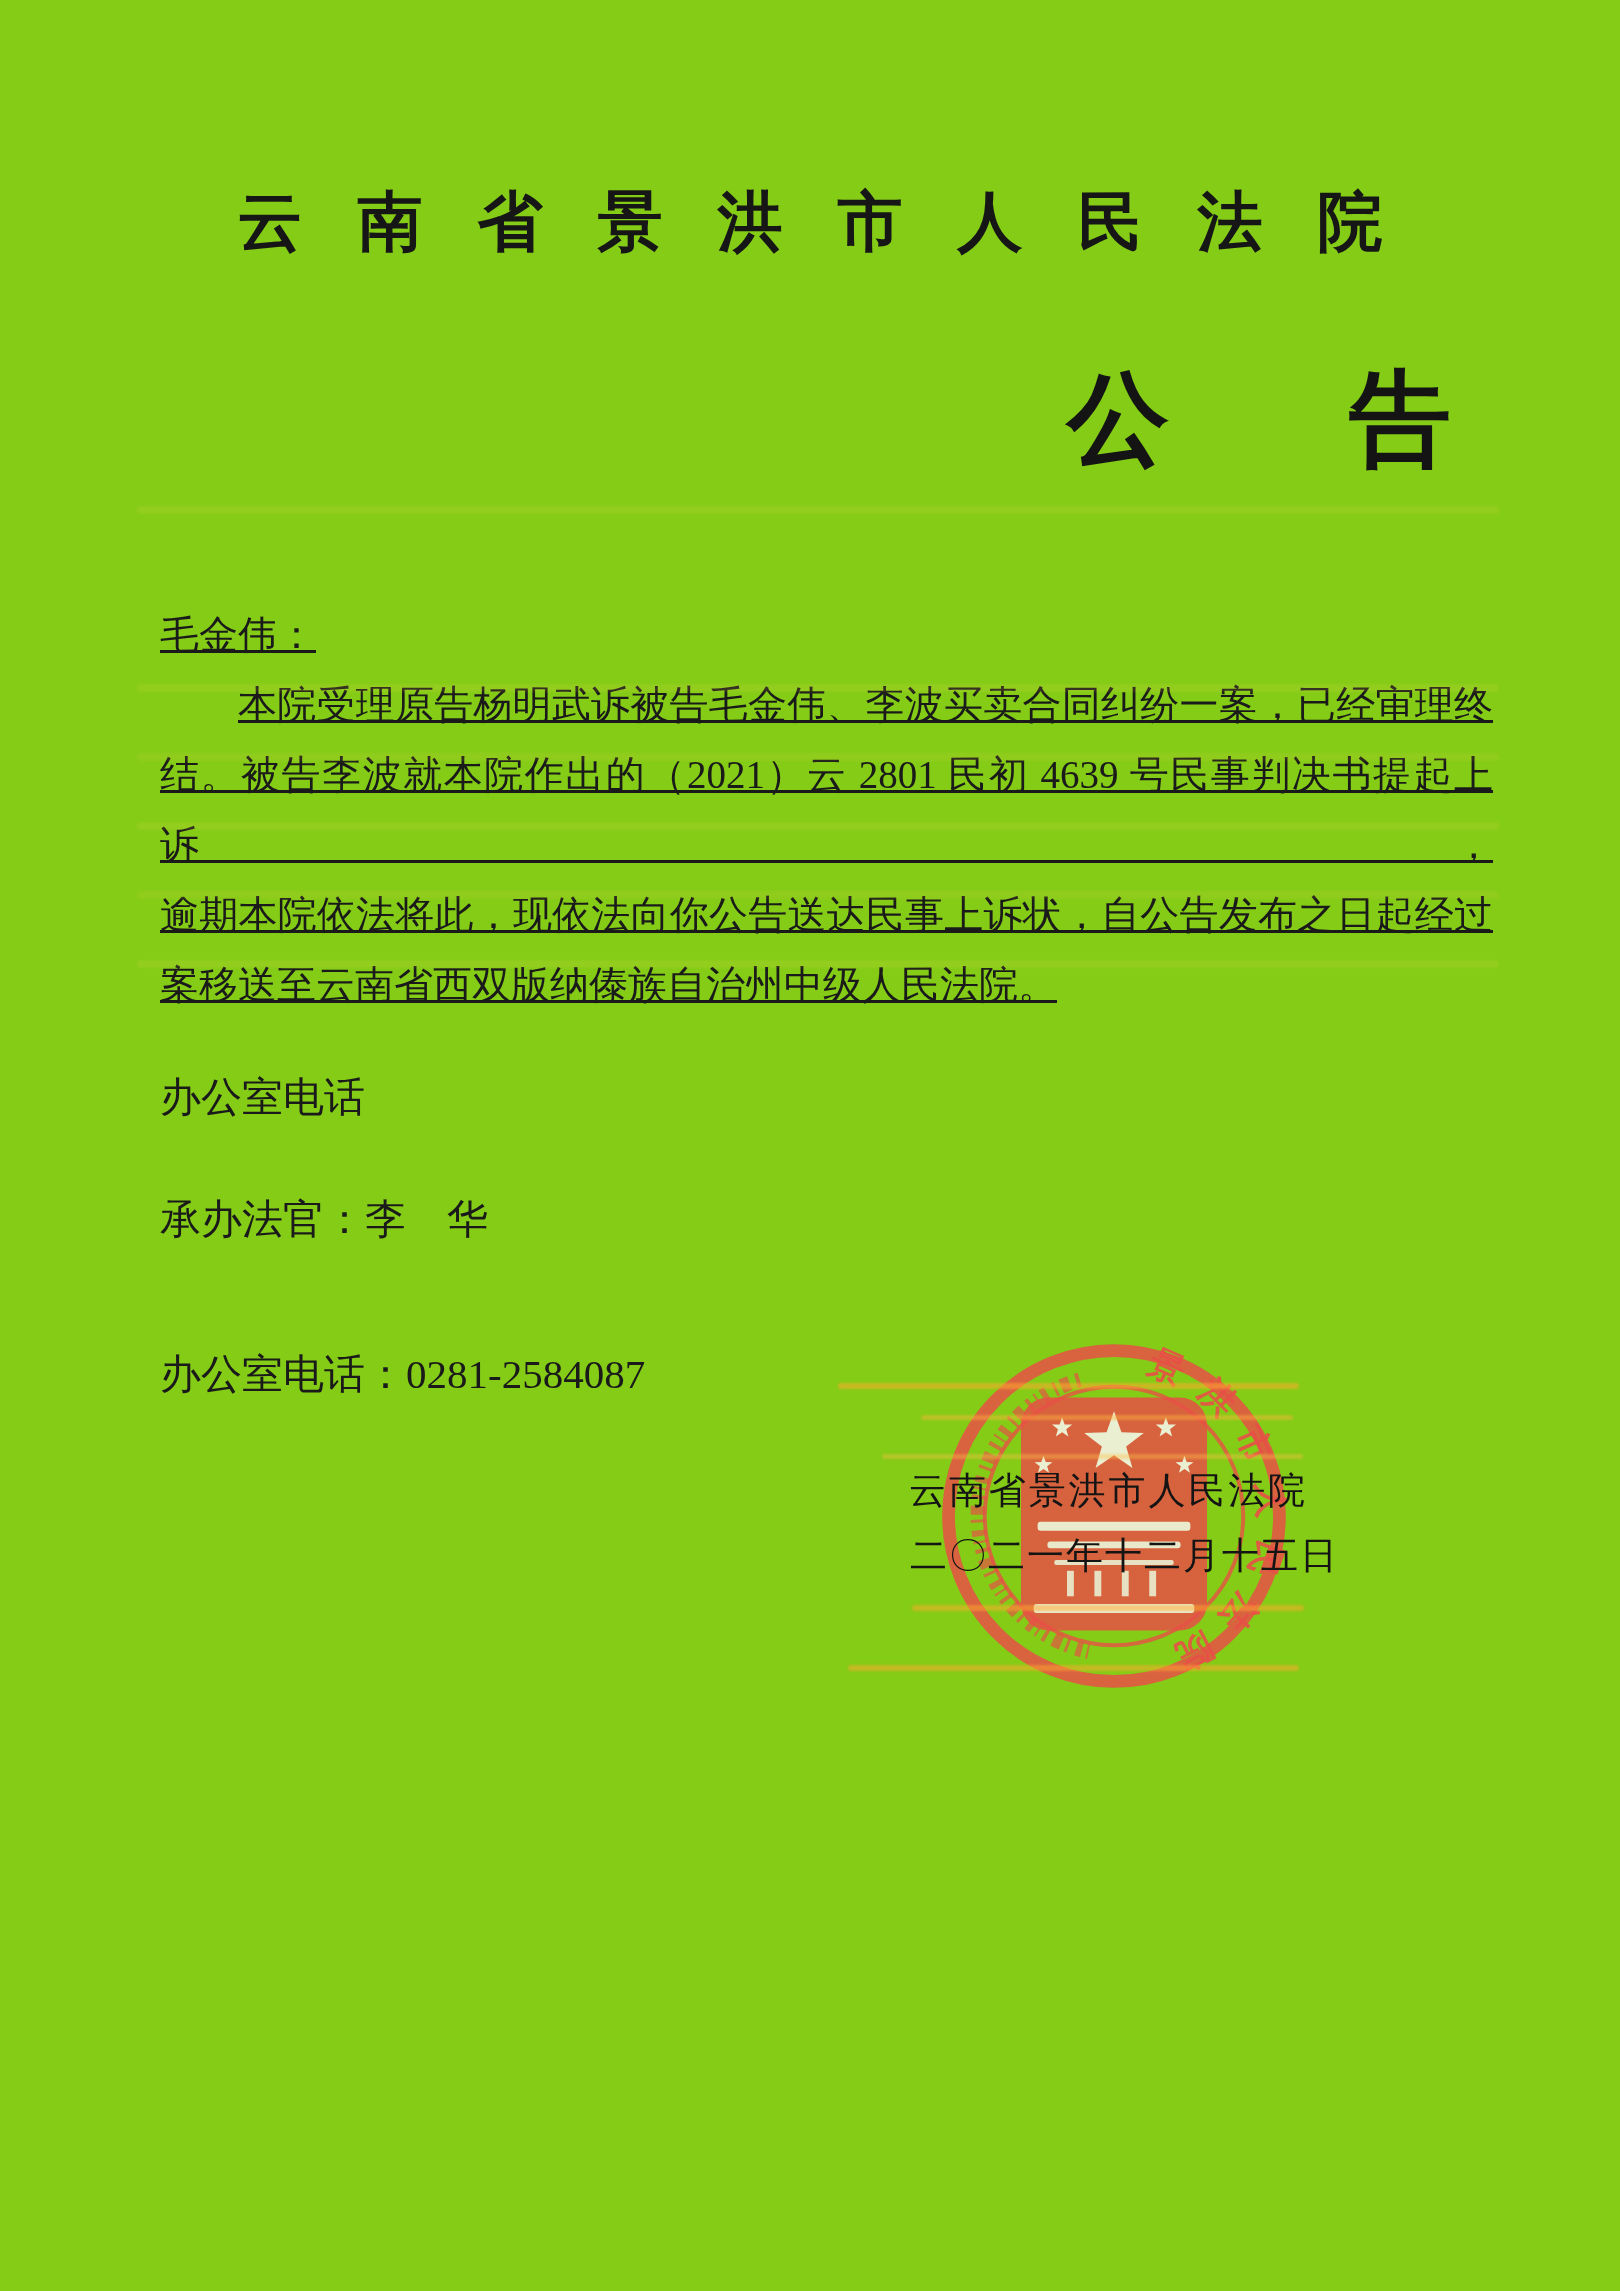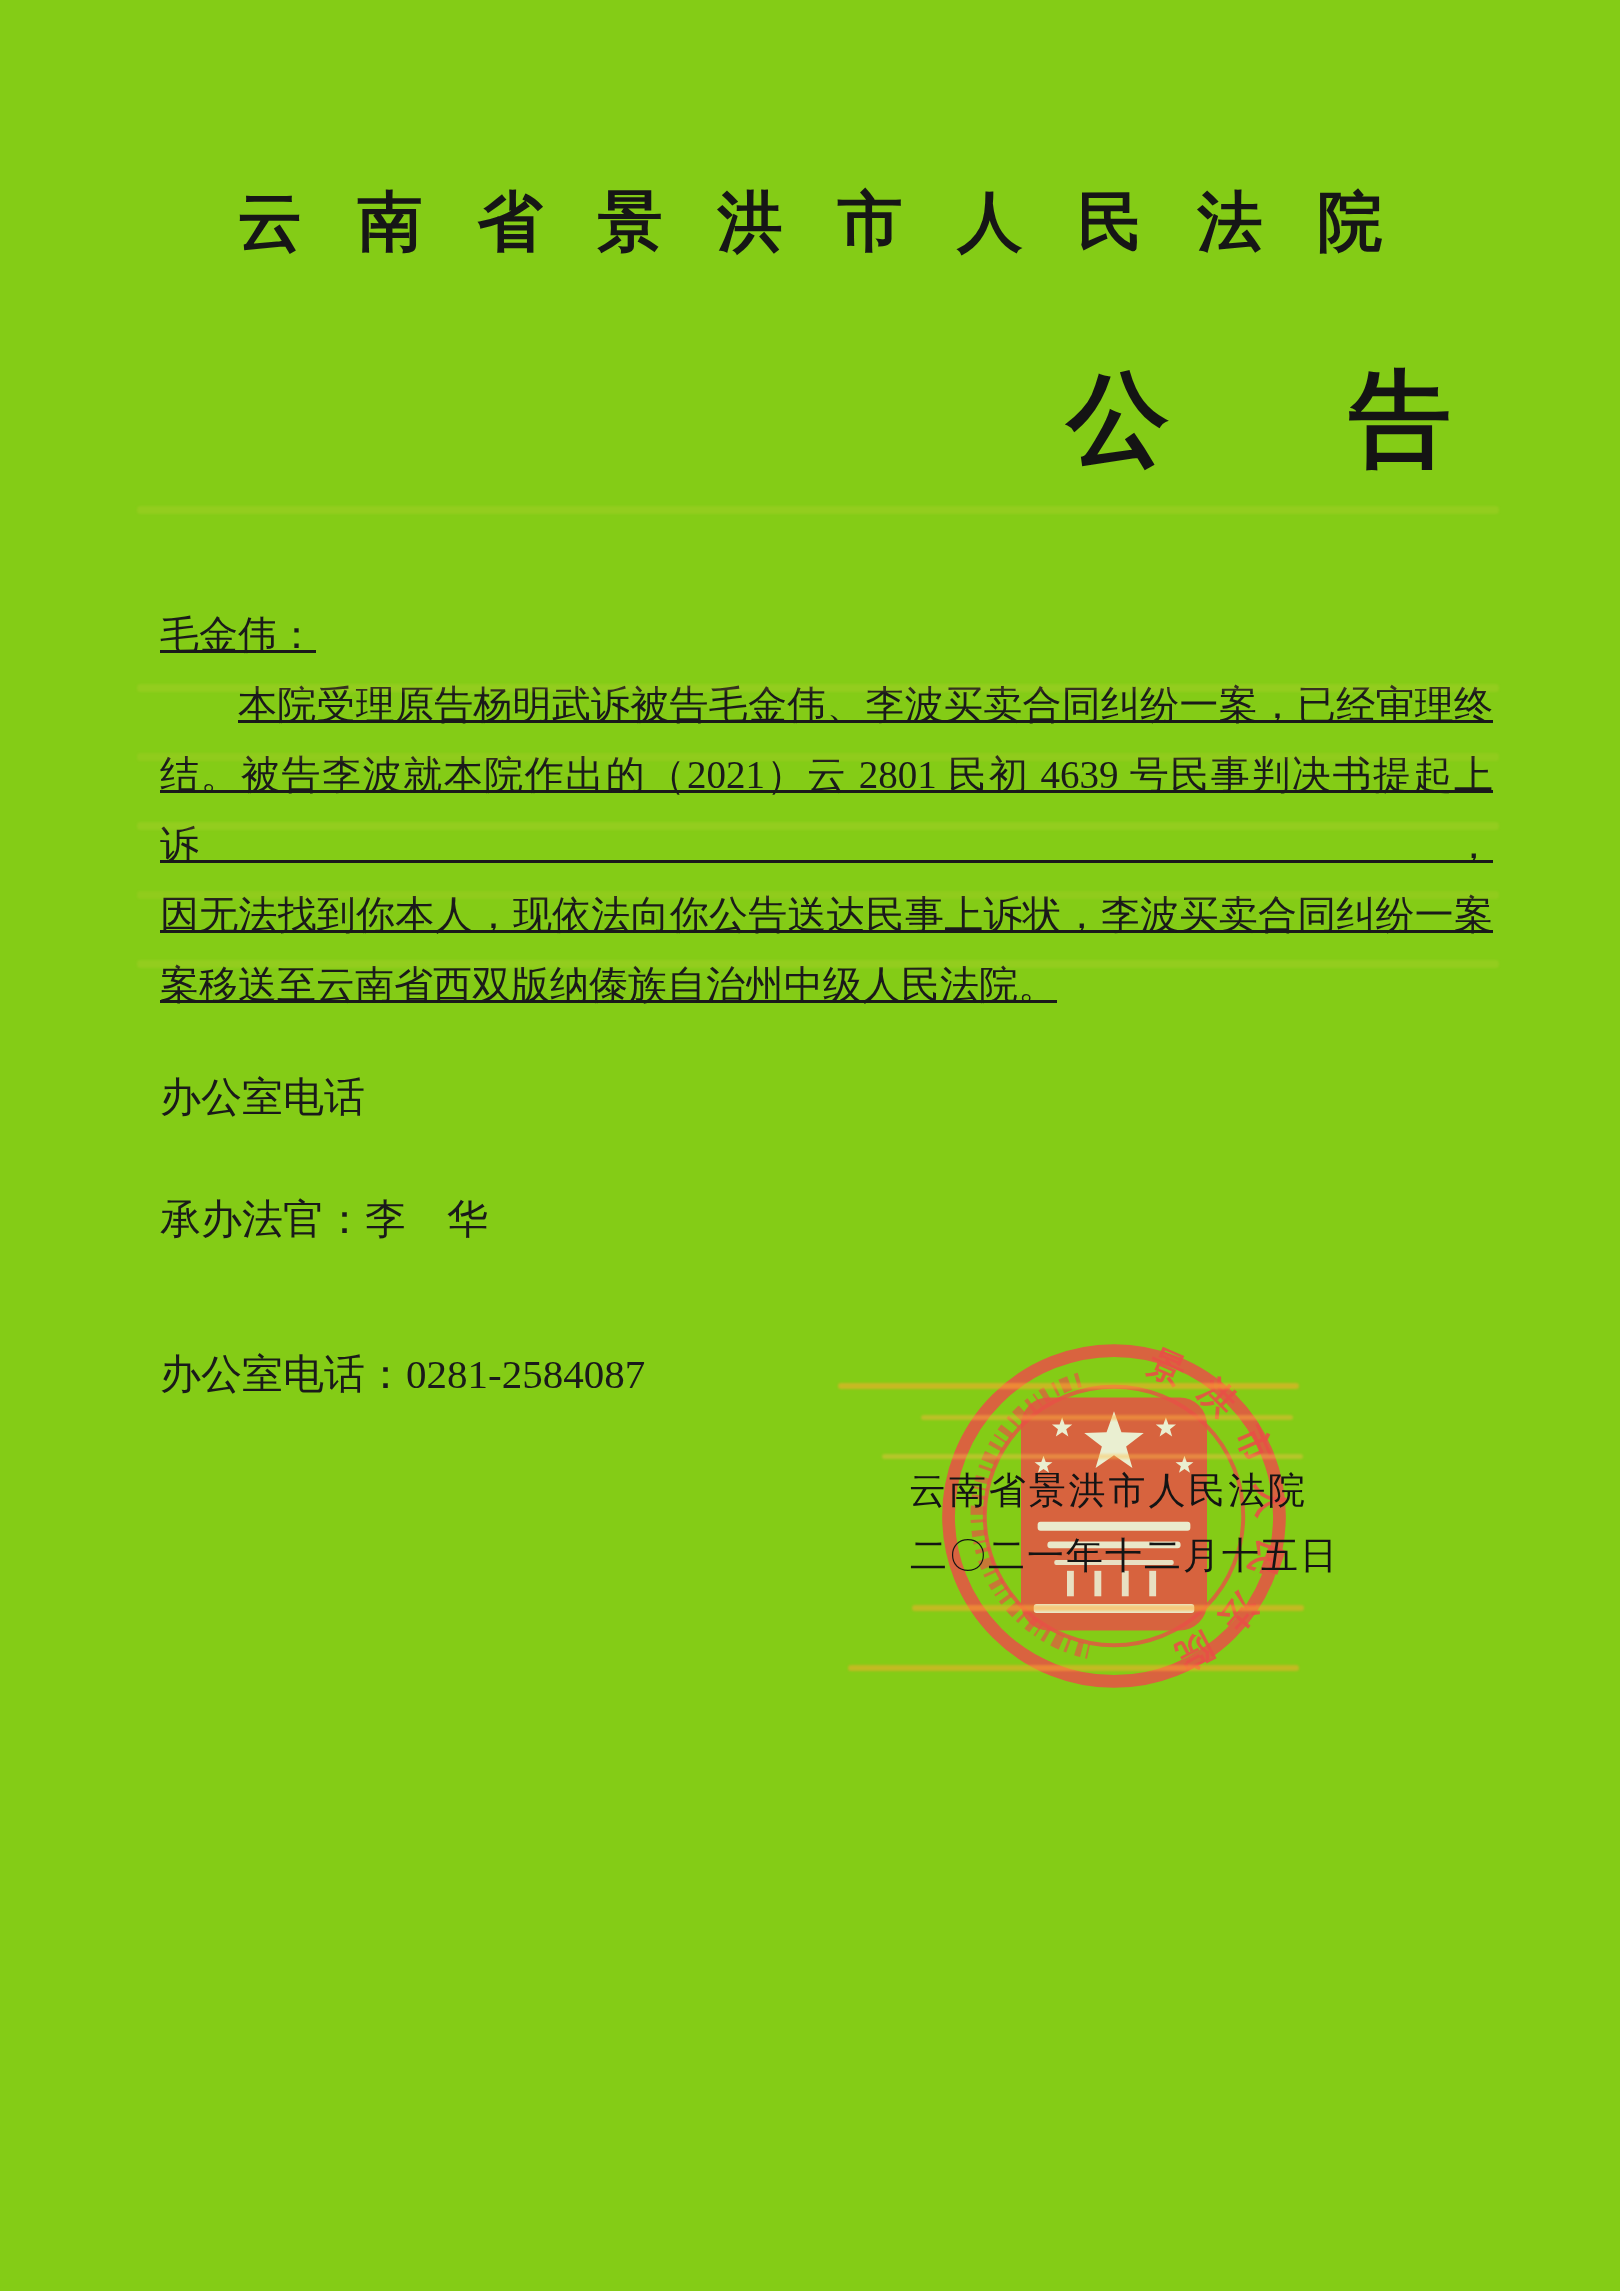--- a/index.html
+++ b/index.html
@@ -105,21 +105,21 @@
   <div class="streak page-faint" style="left:137px; top:960px; width:1362px; height:7.8px; background:rgba(255,210,90,0.12);"></div>
 
   <h1 class="court-title">云南省景洪市人民法院</h1>
 
   <h2 class="notice-title">公告</h2>
 
   <div class="body-block">
     <div class="bline">毛金伟：</div>
     <div class="bline indent fill">本院受理原告杨明武诉被告毛金伟、李波买卖合同纠纷一案，已经审理终</div>
     <div class="bline fill">结。被告李波就本院作出的（2021）云 2801 民初 4639 号民事判决书提起上诉，</div>
-    <div class="bline fill">因无法找到你本人，现依法向你公告送达民事上诉状，李波买卖合同纠纷一案</div>
+    <div class="bline fill">逾期本院依法将此，现依法向你公告送达民事上诉状，自公告发布之日起经过</div>
     <div class="bline">案移送至云南省西双版纳傣族自治州中级人民法院。</div>
   </div>
 
   <div class="closing">办公室电话</div>
 
   <div class="judge-line">
     <span>承办法官：</span><span>李　华</span>
   </div>
 
   <div class="phone-line">

